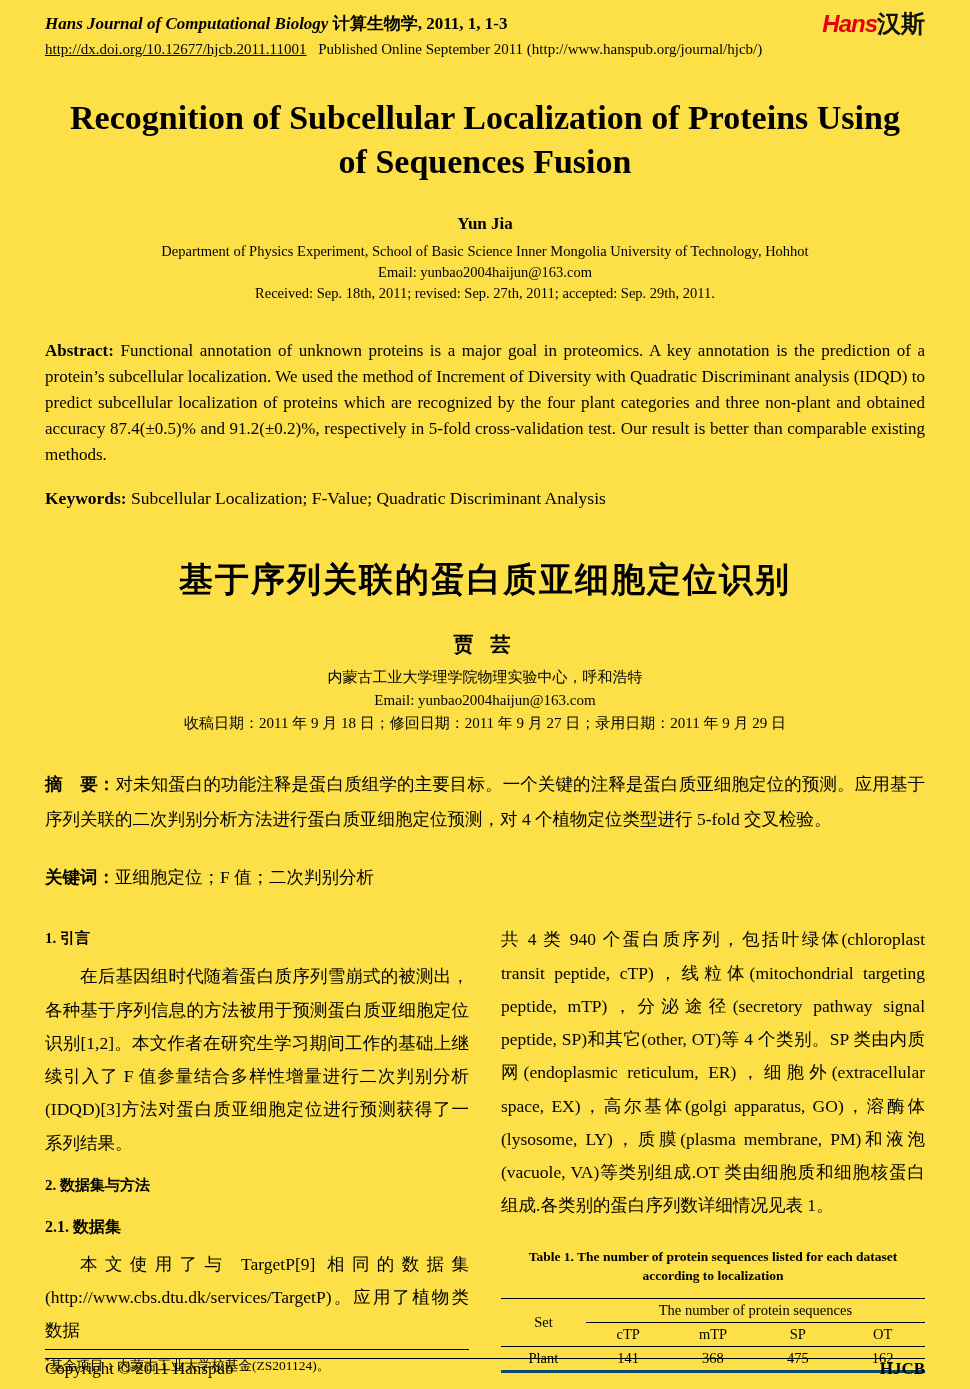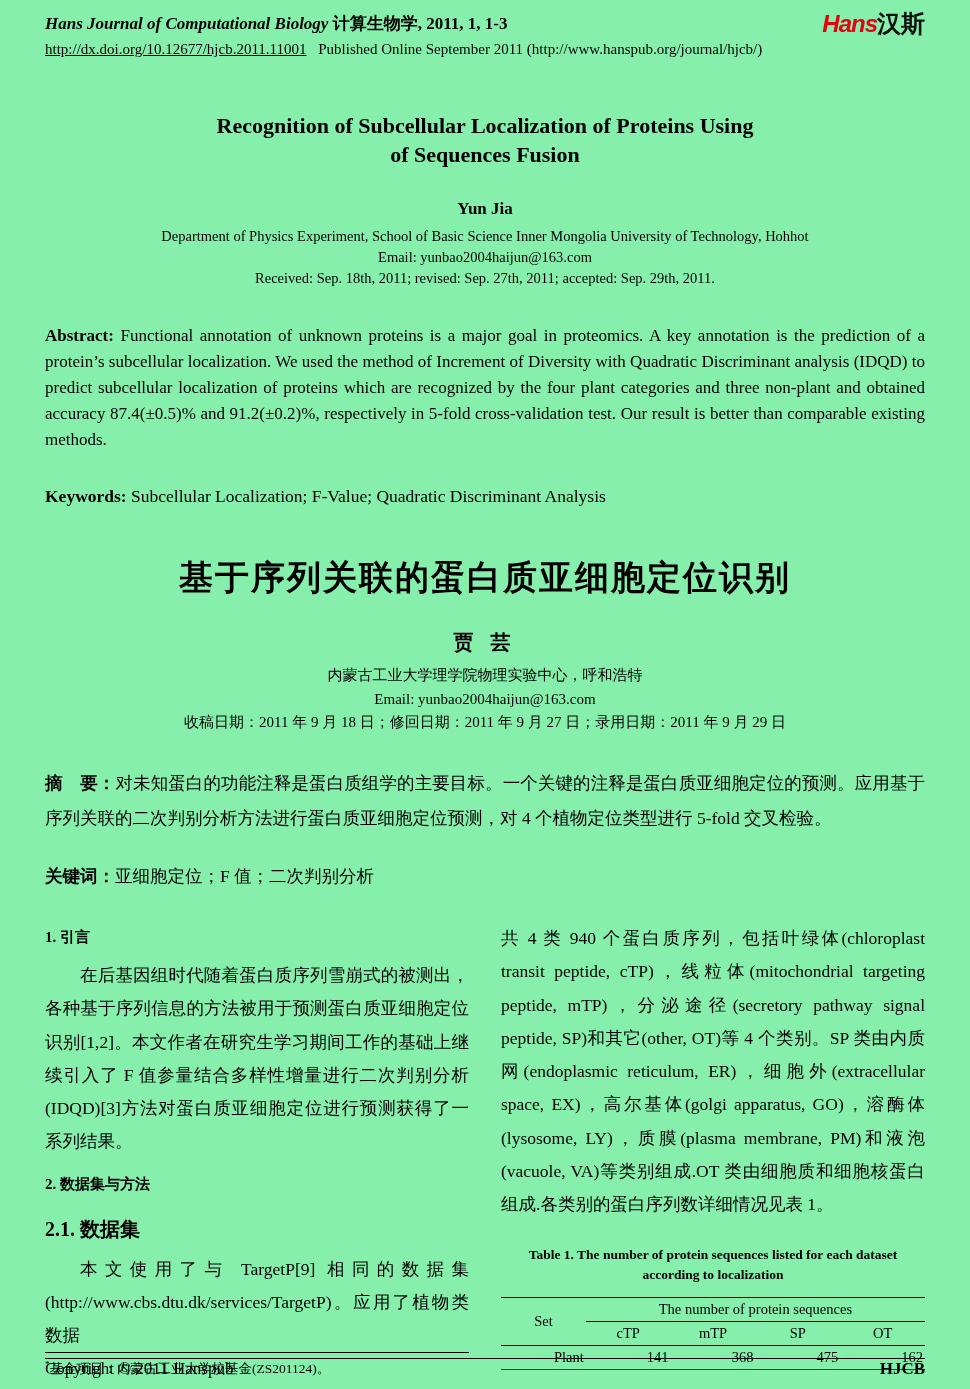--- a/index.html
+++ b/index.html
@@ -1,67 +1,67 @@
 <!DOCTYPE html>
 <html><head>
 <meta charset="utf-8">
 <style>
   * { margin:0; padding:0; box-sizing:border-box; }
   html,body { background:#ffffff; }
   .page {
-    width:970px; height:1389px; margin:0 auto; background:#86efac; color:#000;
+    width:970px; height:1389px; margin:0 auto; background:#fde047; color:#000;
     font-family:"Liberation Serif","DejaVu Serif",serif;
     padding:12px 45px 0 45px; position:relative; overflow:hidden;
   }
   
   .header-top { display:flex; justify-content:space-between; align-items:flex-start; }
   .journal-line { font-size:17px; font-weight:bold; }
   .journal-en { font-style:italic; }
   .journal-cn { font-style:normal; }
   .journal-rest { font-style:normal; }
   .logo { font-size:24px; font-weight:bold; line-height:1; white-space:nowrap; }
   .logo-hans { color:#e60012; font-style:italic; font-family:"Liberation Sans",sans-serif; letter-spacing:-1px; }
   .logo-cn { color:#111; font-family:Liberation Serif, serif; }
   .doi-line { font-size:15px; margin-top:5px; }
   .doi-link { color:#000; text-decoration:underline; }
   .published { margin-left:8px; }
   
-  .title-en { margin-top:54px; text-align:center; font-size:22px; font-weight:bold; line-height:1.3; }
+  .title-en { margin-top:38px; text-align:center; font-size:34px; font-weight:bold; line-height:1.3; }
   .author-block { margin-top:30px; text-align:center; }
   .author-en { font-size:17px; font-weight:bold; margin-bottom:7px; }
   .meta-line { font-size:14.5px; line-height:1.45; }
   .abstract-en { margin-top:34px; font-size:17px; line-height:1.52; text-align:justify; }
-  .keywords-en { margin-top:34px; font-size:17.5px; }
+  .keywords-en { margin-top:20px; font-size:17.5px; }
   b.inline-label { font-weight:bold; }
   
   .title-cn { margin-top:48px; text-align:center; font-size:34px; font-weight:bold; letter-spacing:2px; }
   .author-block-cn { margin-top:28px; text-align:center; }
   .author-cn { font-size:20px; font-weight:bold; letter-spacing:6px; margin-bottom:8px; }
   .meta-line-cn { font-size:15px; line-height:1.55; }
   .abstract-cn { margin-top:32px; font-size:17.5px; line-height:2.0; text-align:justify; }
   .keywords-cn { margin-top:28px; font-size:17.5px; }
   
   .columns { display:flex; gap:32px; margin-top:34px; min-height:452px; }
   .col { flex:1 1 0; display:flex; flex-direction:column; }
   .sec-h1 { font-size:15px; font-weight:bold; margin:6px 0 12px 0; }
-  .sec-h2 { font-size:20px; font-weight:bold; margin:10px 0 10px 0; }
+  .sec-h2 { font-size:16px; font-weight:bold; margin:10px 0 10px 0; }
   .body-par { font-size:17.5px; line-height:1.9; text-align:justify; text-indent:2em; }
   .body-par.no-indent { text-indent:0; }
   .footnote { margin-top:auto; border-top:1px solid #000; padding-top:5px; font-size:13.5px; line-height:1.4; }
   .footnote sup { font-size:9px; }
   
   .table-caption { margin-top:24px; font-size:13.5px; font-weight:bold; text-align:center; line-height:1.45; }
   .table-caption-cn { font-size:13.5px; font-weight:bold; text-align:center; margin-top:2px; }
   table.data { width:100%; border-collapse:collapse; margin-top:12px; font-size:14.5px; }
   table.data th, table.data td { font-weight:normal; text-align:center; padding:3px 2px; }
   tr.row-top th { border-top:1.4px solid #000; }
   th.group-h { border-bottom:1px solid #000; }
   th.set-h { border-bottom:1px solid #000; }
   tr.subhead th { border-bottom:1px solid #000; }
-  tr.data-row td { border-bottom:1px solid #0c4a6e;text-align:right; }
+  tr.data-row td { border-bottom:3px solid #0c4a6e; }
   
   .footer {
     position:absolute; left:45px; right:45px; bottom:10px;
     border-top:1.5px solid #000; 
     display:flex; justify-content:space-between; font-size:17px;
   }
   .footer .abbr { font-weight:bold; }
 </style>
 </head>
 <body>

